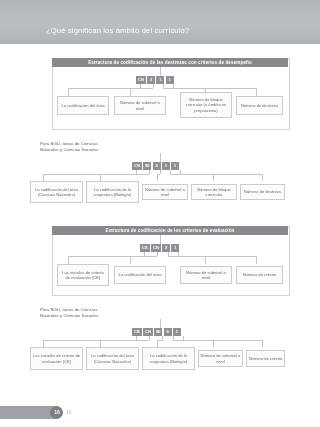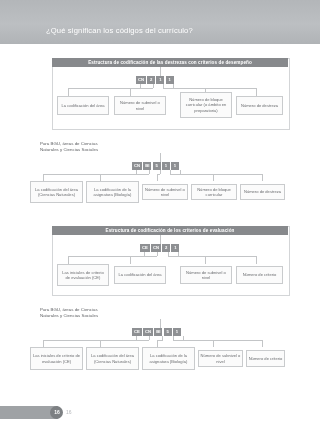--- a/index.html
+++ b/index.html
@@ -167,21 +167,21 @@
     color: #b6b8bb;
   }
 </style>
 </head>
 <body>
 
 <div id="page">
 
   <div class="header-band">
     <div class="header-band-inner"></div>
-    <div class="header-title">¿Qué significan los códigos del currículo?</div>
+    <div class="header-title">¿Qué significan los ámbito del currículo?</div>
   </div>
 
   <div class="body-area">
 
     <div class="section-frame" style="left:52px; top:14px; width:236px; height:70px;"></div>
 
     <div class="section-bar" style="left:52px; top:14px; width:236px;">Estructura de codificación de las destrezas con criterios de desempeño</div>
 
     <div class="code-row" style="left:136px; top:32px;">
       <div class="code-chip wide">CN</div>

